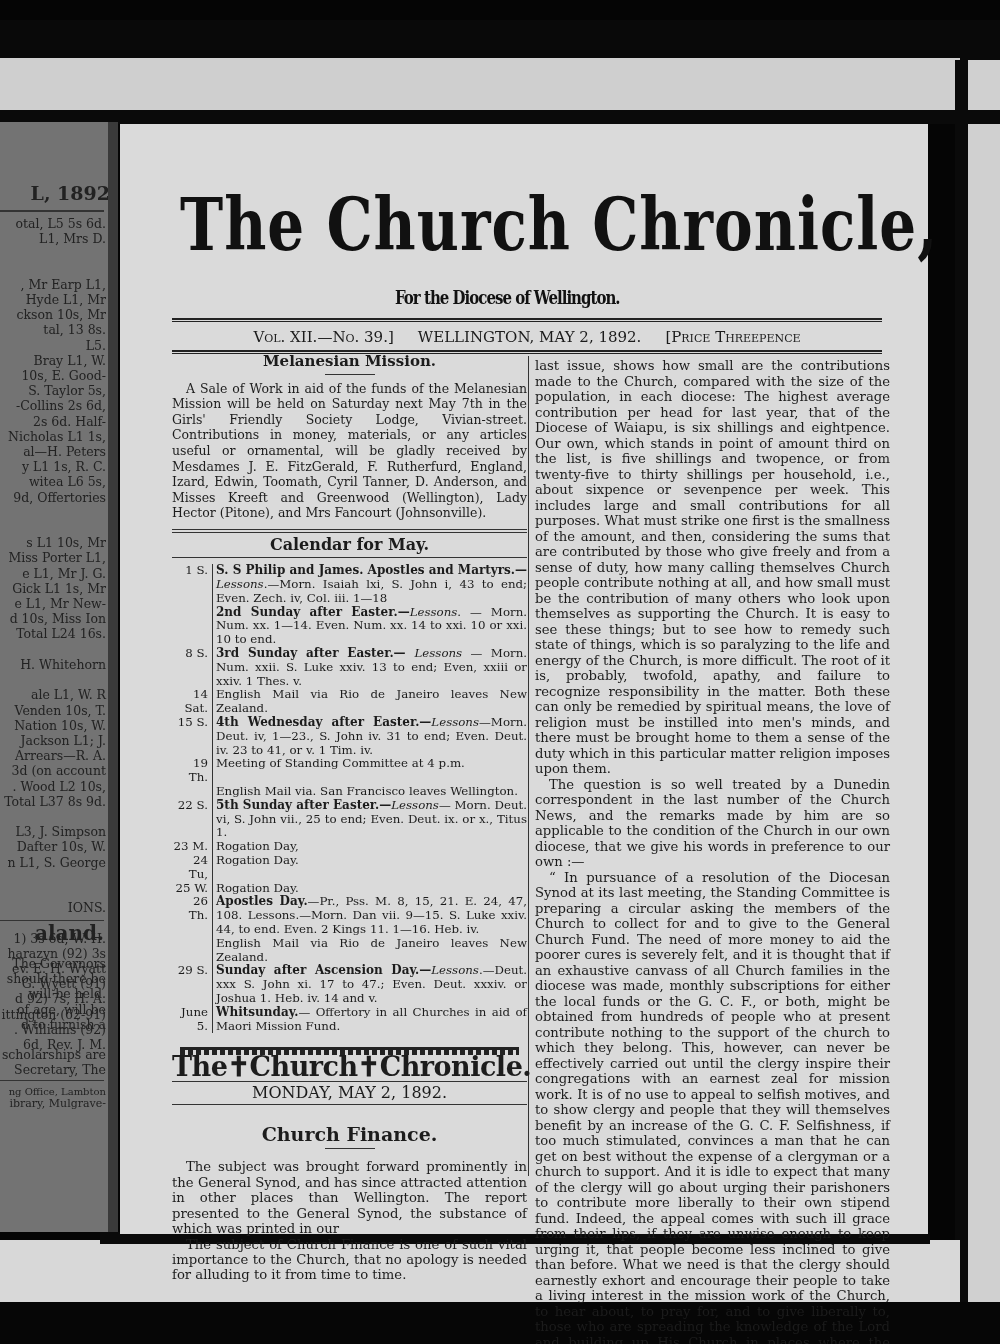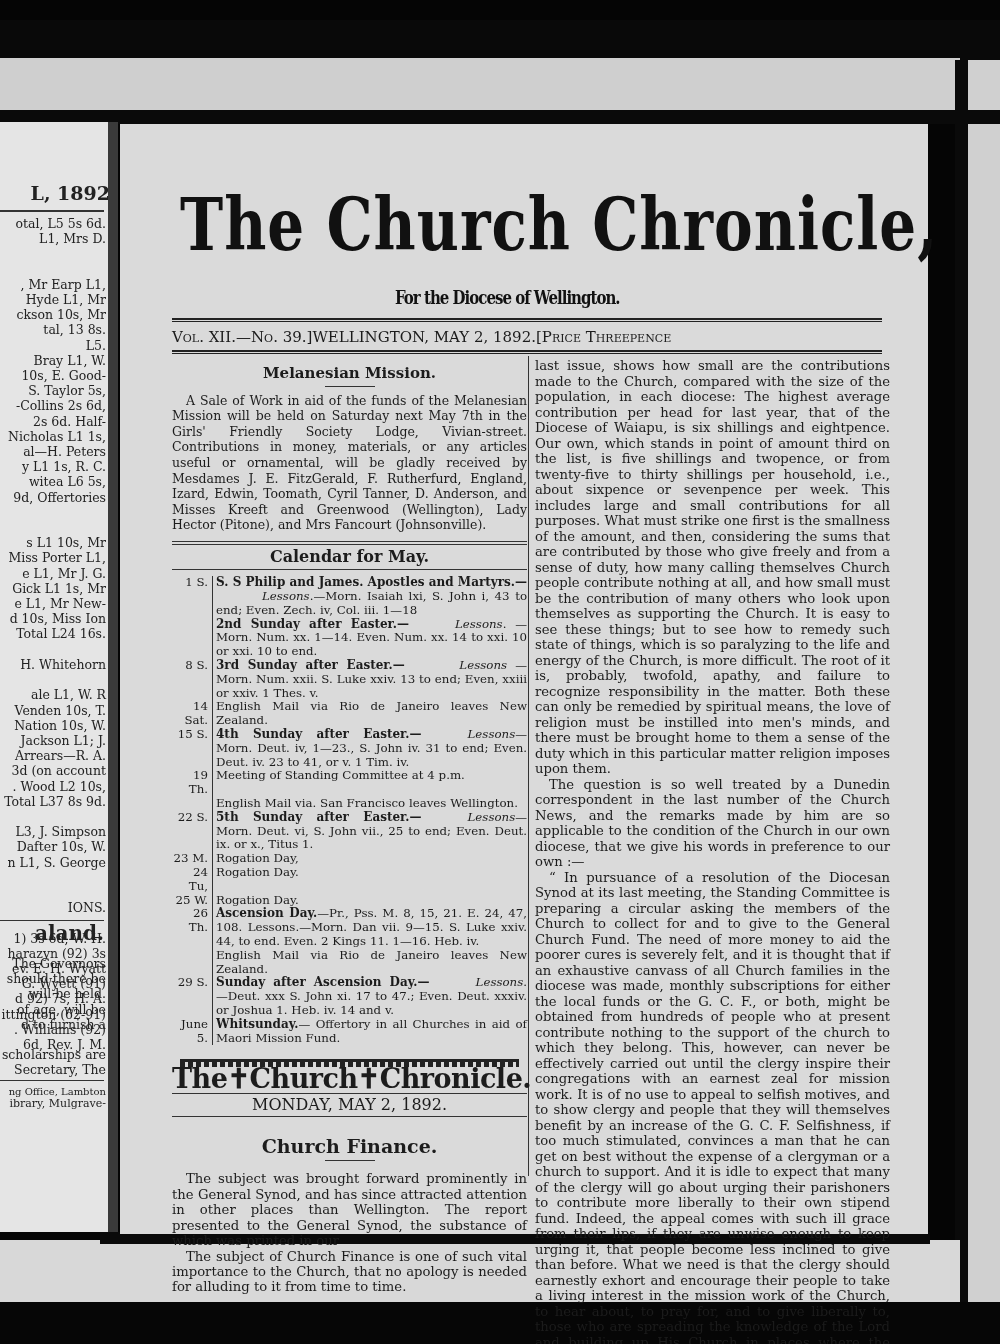--- a/index.html
+++ b/index.html
@@ -1,55 +1,55 @@
 <!DOCTYPE html>
 <html><head>
 <meta charset="utf-8">
 <style>
   html,body{margin:0;padding:0;}
   body{width:1000px;height:1344px;background:#050505;position:relative;overflow:hidden;font-family:"DejaVu Serif",serif;color:#1b1b1b;}
   .abs{position:absolute;}
   
   #top-strip{left:0;top:20px;width:1000px;height:40px;background:#090909;}
-  #left-page{left:0;top:122px;width:110px;height:1110px;background:#e5e5e5;overflow:hidden;}
+  #left-page{left:0;top:122px;width:110px;height:1110px;background:#737373;overflow:hidden;}
   #left-page-top{left:0;top:58px;width:960px;height:60px;background:#cfcfcf;}
   #left-gap{left:108px;top:122px;width:10px;height:1110px;background:#3a3a3a;}
   #main-page{left:120px;top:124px;width:808px;height:1110px;background:#dadada;}
   #top-shadow{left:0;top:110px;width:1000px;height:14px;background:#0a0a0a;}
   #right-strip{left:968px;top:60px;width:32px;height:1280px;background:#d0d0d0;}
   #right-divider{left:955px;top:60px;width:14px;height:1300px;background:#0a0a0a;}
   #bottom-dark{left:0;top:1302px;width:1000px;height:42px;background:#060606;}
   #bottom-page{left:0;top:1240px;width:960px;height:62px;background:#d8d8d8;}
   #bottom-shadow{left:100px;top:1232px;width:830px;height:12px;background:#0a0a0a;}
 
   
   .lp{font-family:"DejaVu Serif",serif;font-size:12.5px;line-height:15.2px;color:#222;text-align:right;white-space:nowrap;}
   #lp-header{right:895px;left:auto;top:186px;font-size:19px;font-weight:bold;}
 
   
   .blackletter{font-family:"DejaVu Serif",serif;font-weight:bold;letter-spacing:-1px;color:#111;transform:scaleY(1.25);transform-origin:top left;}
   #masthead-title{left:180px;top:182px;font-size:58px;letter-spacing:1px;}
   #masthead-sub{left:395px;top:286px;font-size:15px;font-weight:bold;}
   .rule{position:absolute;background:#222;height:1.6px;}
-  #header-line{left:172px;top:328px;width:710px;display:flex;justify-content:flex-start;font-size:15px;}
+  #header-line{left:172px;top:328px;width:710px;display:flex;justify-content:center;font-size:15px;gap:24px;}
   .smallcaps{font-variant:small-caps;}
 
   
   .col{position:absolute;font-size:12.5px;line-height:15.6px;text-align:justify;color:#1c1c1c;}
-  #left-col{left:172px;top:356px;width:355px;}
+  #left-col{left:172px;top:344px;width:355px;}
   #right-col{left:535px;top:358px;width:355px;}
   #col-divider{left:528px;top:356px;width:1.4px;height:820px;background:#333;}
   .section-title{text-align:center;font-weight:bold;font-family:"DejaVu Serif",serif;}
   p{margin:0;text-indent:14px;}
   .cal{font-size:11.8px;line-height:13.8px;}
   .cal-row{display:flex;}
   .cal-date{width:36px;text-align:right;padding-right:4px;flex-shrink:0;}
   .cal-body{flex:1;border-left:1px solid #333;padding-left:3px;text-align:justify;}
   .cal-body .head{font-weight:bold;font-size:12px;}
-  em{font-style:italic;margin-left:46px;}
+  em{font-style:italic;}
 </style>
 </head>
 <body>
 
 <div class="abs" id="top-strip"></div>
 <div class="abs" id="left-page-top"></div>
 <div class="abs" id="right-divider"></div>
 <div class="abs" id="right-strip"></div>
 <div class="abs" id="bottom-page"></div>
 <div class="abs" id="bottom-dark"></div>
@@ -173,21 +173,21 @@
       <div class="cal-row">
         <div class="cal-date">8 S.</div>
         <div class="cal-body"><span class="head">3rd Sunday after Easter.— </span><em>Lessons</em><span> — Morn. Num. xxii. S. Luke xxiv. 13 to end; Even, xxiii or xxiv. 1 Thes. v.</span></div>
       </div>
       <div class="cal-row">
         <div class="cal-date">14 Sat.</div>
         <div class="cal-body"><span>English Mail via Rio de Janeiro leaves New Zealand.</span></div>
       </div>
       <div class="cal-row">
         <div class="cal-date">15 S.</div>
-        <div class="cal-body"><span class="head">4th Sunday after Easter.—</span><em>Lessons</em><span>—Morn. Deut. iv, 1—23., S. John iv. 31 to end; Even. Deut. iv. 23 to 41, or v. 1 Tim. iv.</span></div>
+        <div class="cal-body"><span class="head">4th Wednesday after Easter.—</span><em>Lessons</em><span>—Morn. Deut. iv, 1—23., S. John iv. 31 to end; Even. Deut. iv. 23 to 41, or v. 1 Tim. iv.</span></div>
       </div>
       <div class="cal-row">
         <div class="cal-date">19 Th.</div>
         <div class="cal-body"><span>Meeting of Standing Committee at 4 p.m.</span></div>
       </div>
       <div class="cal-row">
         <div class="cal-date"></div>
         <div class="cal-body"><span>English Mail via. San Francisco leaves Wellington.</span></div>
       </div>
       <div class="cal-row">
@@ -201,21 +201,21 @@
       <div class="cal-row">
         <div class="cal-date">24 Tu,</div>
         <div class="cal-body"><span>Rogation Day.</span></div>
       </div>
       <div class="cal-row">
         <div class="cal-date">25 W.</div>
         <div class="cal-body"><span>Rogation Day.</span></div>
       </div>
       <div class="cal-row">
         <div class="cal-date">26 Th.</div>
-        <div class="cal-body"><span class="head">Ascension Day.</span><span>—Pr., Pss. M. 8, 15, 21. E. 24, 47, 108. Lessons.—Morn. Dan vii. 9—15. S. Luke xxiv. 44, to end. Even. 2 Kings 11. 1—16. Heb. iv.</span></div>
+        <div class="cal-body"><span class="head">Apostles Day.</span><span>—Pr., Pss. M. 8, 15, 21. E. 24, 47, 108. Lessons.—Morn. Dan vii. 9—15. S. Luke xxiv. 44, to end. Even. 2 Kings 11. 1—16. Heb. iv.</span></div>
       </div>
       <div class="cal-row">
         <div class="cal-date"></div>
         <div class="cal-body"><span>English Mail via Rio de Janeiro leaves New Zealand.</span></div>
       </div>
       <div class="cal-row">
         <div class="cal-date">29 S.</div>
         <div class="cal-body"><span class="head">Sunday after Ascension Day.—</span><em>Lessons</em><span>.—Deut. xxx S. John xi. 17 to 47.; Even. Deut. xxxiv. or Joshua 1. Heb. iv. 14 and v.</span></div>
       </div>
       <div class="cal-row">

